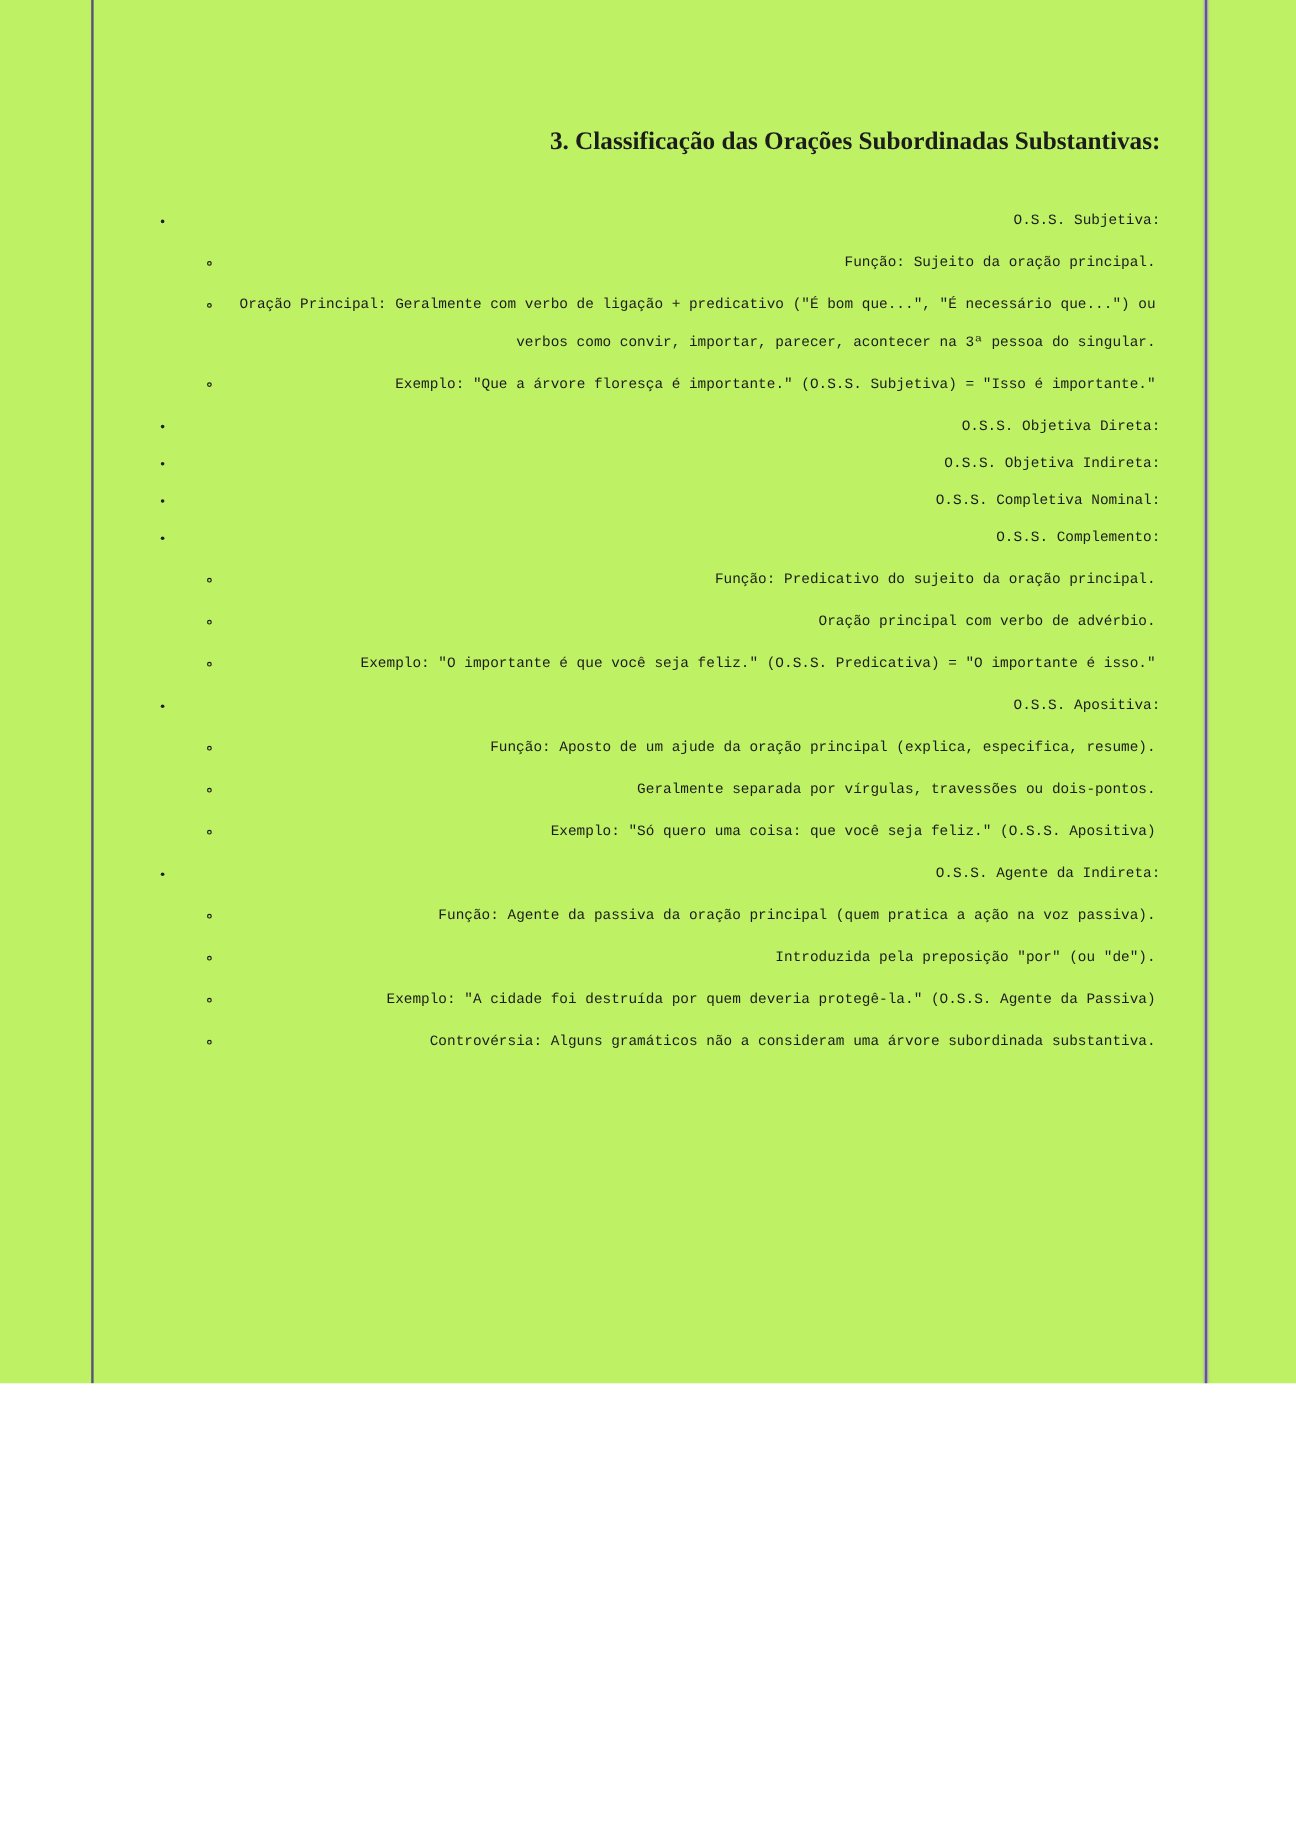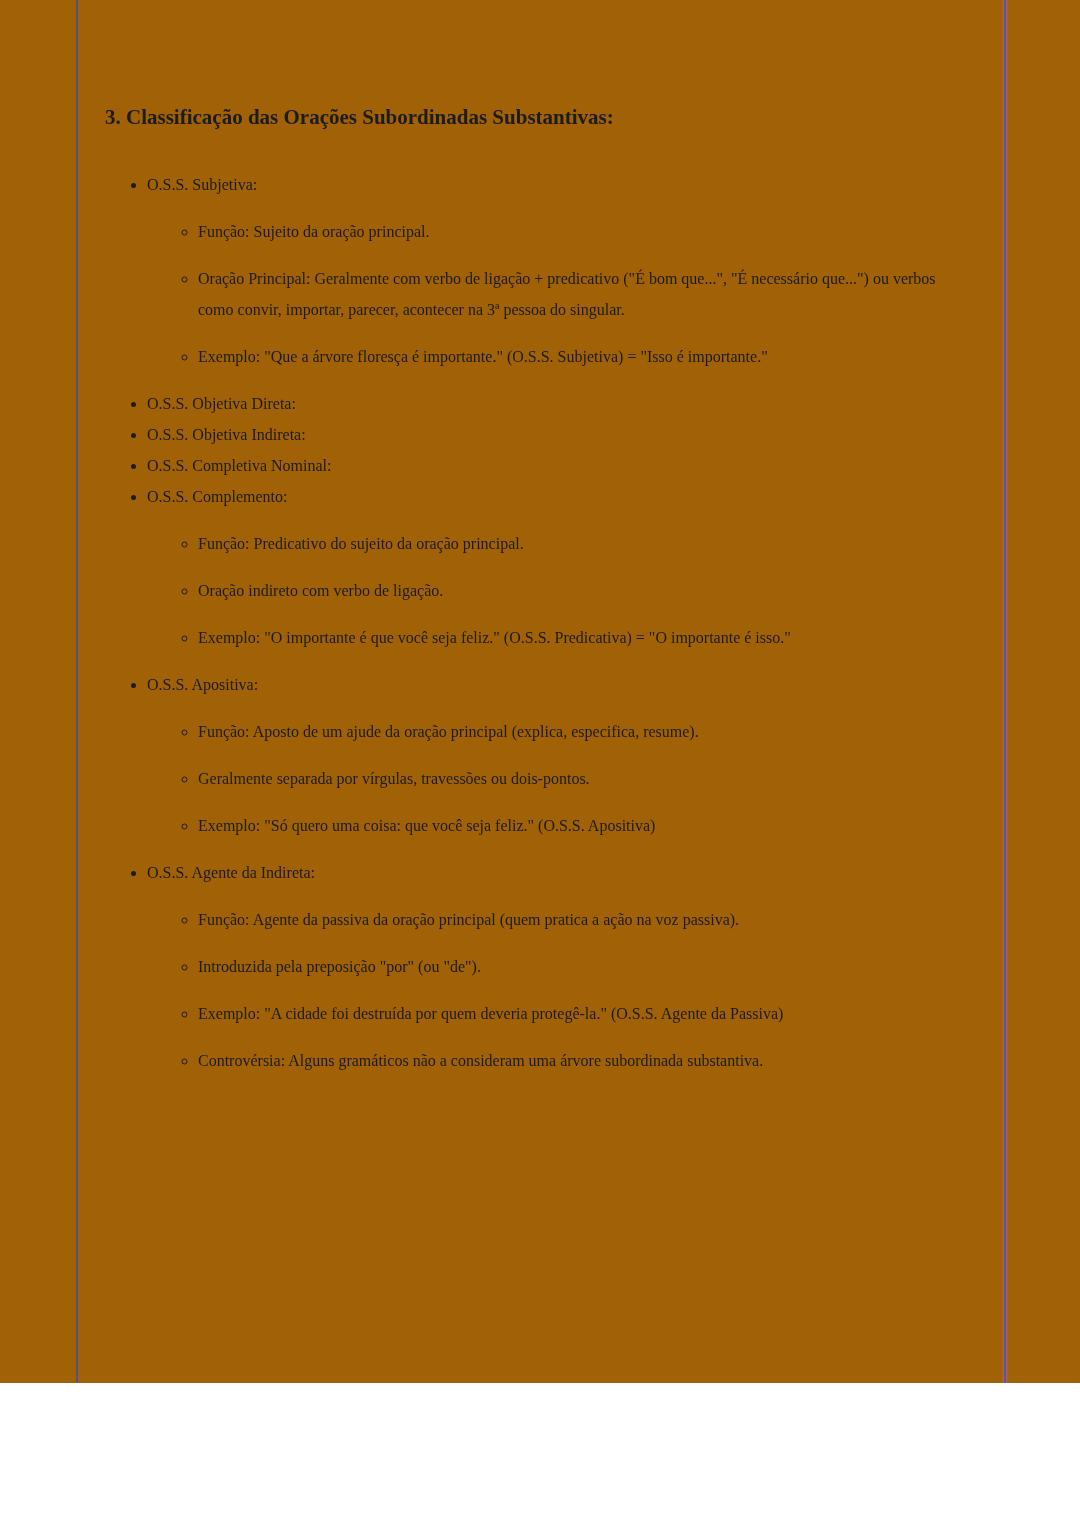--- a/index.html
+++ b/index.html
@@ -3,25 +3,26 @@
 <meta charset="utf-8">
 <style>
   html, body {
     margin: 0;
     padding: 0;
     background: #ffffff;
   }
   .page {
     position: relative;
     width: 1080px;
-    height: 1383px;
-    background: #a16207;
+    height: 1153px;
+    background: #bef264;
     overflow: hidden;
     font-family: "Liberation Serif", "DejaVu Serif", serif;
     color: #1c1c1c;
+    text-align: right;
   }
   .border-line {
     position: absolute;
     top: 0;
     bottom: 0;
     width: 2px;
   }
   .border-left  { left: 76px;  background: #57527b; }
   .border-right { left: 1004px; background: #6a4bb0; box-shadow: 0 0 2px 1px rgba(150,120,210,0.45); }
 
@@ -34,30 +35,31 @@
   .doc-title {
     font-size: 21px;
     font-weight: bold;
     line-height: 27px;
     margin: 0 0 38px 0;
   }
   ul.main-list {
     list-style-type: disc;
     margin: 0;
     padding-left: 42px;
-    font-size: 16px;
+    font-size: 12px;
     line-height: 31px;
+    font-family: Liberation Mono, monospace;
   }
   ul.main-list > li { padding: 0; margin: 0; }
   ul.sub-list {
     list-style-type: circle;
     margin: 0;
     padding-left: 35px;
   }
-  ul.sub-list > li { padding: 0; margin: 16px; }
+  ul.sub-list > li { padding: 0; margin: 4px; }
 </style>
 </head>
 <body>
 
 <div class="page">
   <div class="border-line border-left"></div>
   <div class="border-line border-right"></div>
 
   <div class="content">
     <h1 class="doc-title">3. Classificação das Orações Subordinadas Substantivas:</h1>
@@ -65,21 +67,21 @@
         <li><span>O.S.S. Subjetiva:</span><ul class="sub-list">
             <li>Função: Sujeito da oração principal.</li>
             <li>Oração Principal: Geralmente com verbo de ligação + predicativo ("É bom que...", "É necessário que...") ou verbos como convir, importar, parecer, acontecer na 3ª pessoa do singular.</li>
             <li>Exemplo: "Que a árvore floresça é importante." (O.S.S. Subjetiva) = "Isso é importante."</li>
           </ul></li>
         <li><span>O.S.S. Objetiva Direta:</span></li>
         <li><span>O.S.S. Objetiva Indireta:</span></li>
         <li><span>O.S.S. Completiva Nominal:</span></li>
         <li><span>O.S.S. Complemento:</span><ul class="sub-list">
             <li>Função: Predicativo do sujeito da oração principal.</li>
-            <li>Oração indireto com verbo de ligação.</li>
+            <li>Oração principal com verbo de advérbio.</li>
             <li>Exemplo: "O importante é que você seja feliz." (O.S.S. Predicativa) = "O importante é isso."</li>
           </ul></li>
         <li><span>O.S.S. Apositiva:</span><ul class="sub-list">
             <li>Função: Aposto de um ajude da oração principal (explica, especifica, resume).</li>
             <li>Geralmente separada por vírgulas, travessões ou dois-pontos.</li>
             <li>Exemplo: "Só quero uma coisa: que você seja feliz." (O.S.S. Apositiva)</li>
           </ul></li>
         <li><span>O.S.S. Agente da Indireta:</span><ul class="sub-list">
             <li>Função: Agente da passiva da oração principal (quem pratica a ação na voz passiva).</li>
             <li>Introduzida pela preposição "por" (ou "de").</li>

